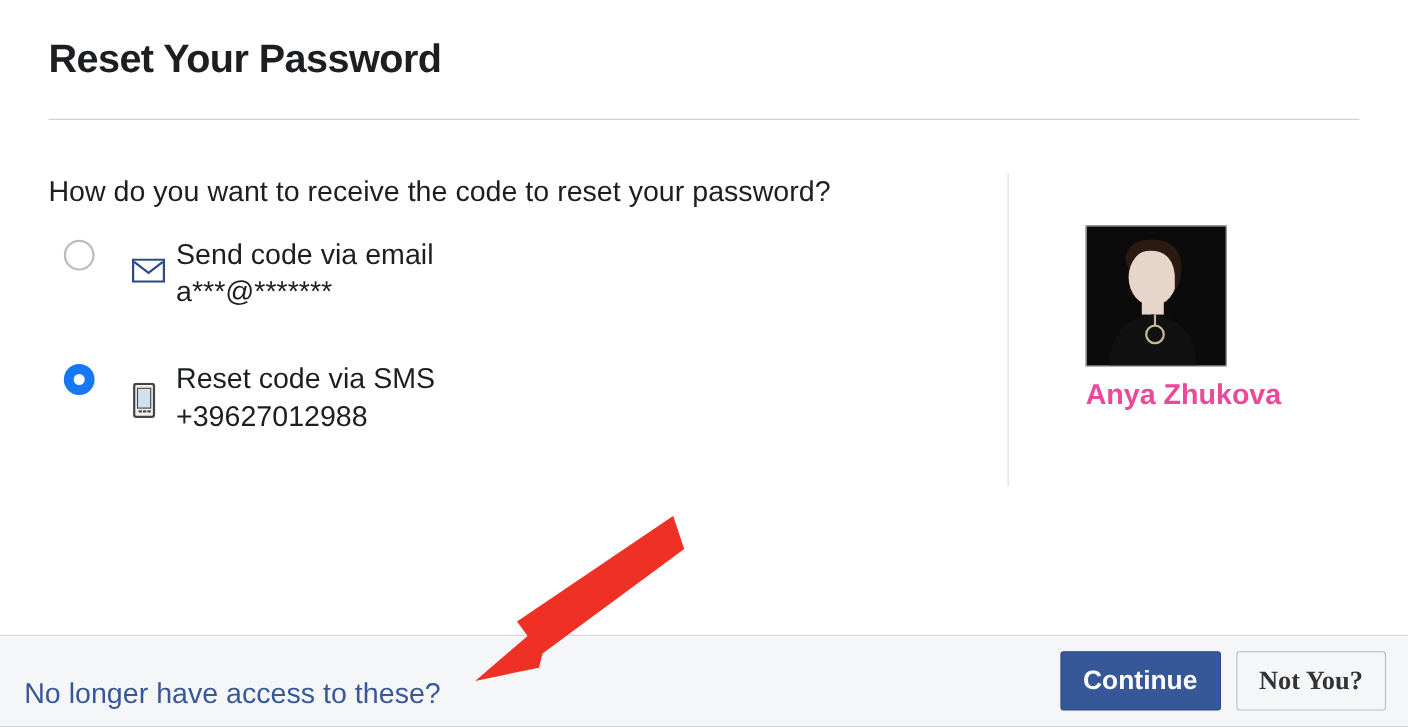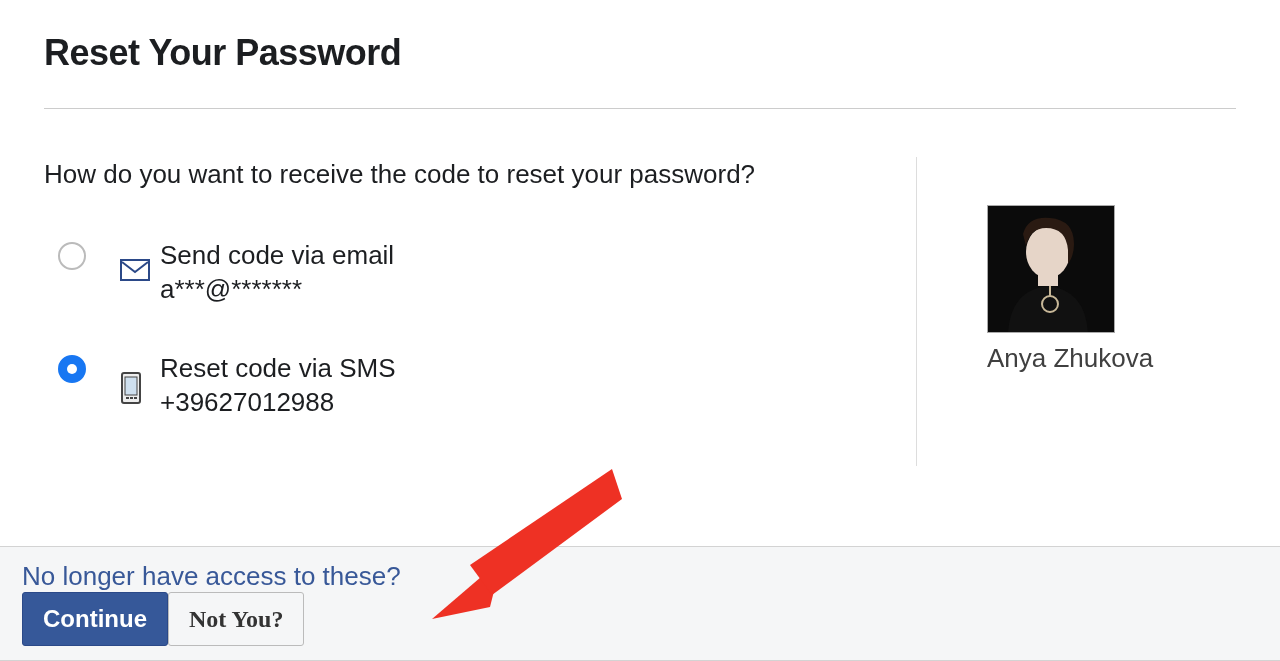--- a/index.html
+++ b/index.html
@@ -27,21 +27,21 @@
       margin-top: 48px;
     }
     .left {
       flex: 1;
       padding-right: 30px;
     }
     .prompt {
       font-size: 26px;
       color: #1c1e21;
       line-height: 1.35;
-      margin-bottom: 48px;
+      margin-bottom: 24px;
     }
     .option {
       display: flex;
       align-items: flex-start;
       margin-bottom: 46px;
       padding-left: 14px;
       cursor: pointer;
     }
     .radio {
       width: 28px;
@@ -101,48 +101,48 @@
       width: 128px;
       height: 128px;
       border: 1px solid #aaa;
       margin-bottom: 10px;
       position: relative;
       overflow: hidden;
       background: #0a0a0a;
     }
     .user-name {
       font-size: 26px;
-      color: #404040;
+      color: #ec4899;
       margin-top: 6px;
+      font-weight: bold;
     }
     .user-role {
       font-size: 24px;
       color: #90949c;
       margin-top: 2px;
     }
     .footer {
       position: absolute;
       left: 0;
       right: 0;
       bottom: 0;
       background: #f5f6f7;
       border-top: 1px solid #d3d3d3;
       border-bottom: 1px solid #d3d3d3;
       display: flex;
-      align-items: flex-start;
+      align-items: flex-end;
       justify-content: space-between;
       padding: 14px 20px 14px 22px;
-      flex-direction: column;
     }
     .no-access {
       font-size: 26px;
       color: #385898;
       cursor: pointer;
     }
-    .btns { display: flex; }
+    .btns { display: flex; gap: 14px; }
     .btn {
       font-size: 24px;
       font-weight: 700;
       padding: 12px 20px;
       border-radius: 3px;
       cursor: pointer;
       border: 1px solid;
     }
     .btn-primary {
       background: #365899;

